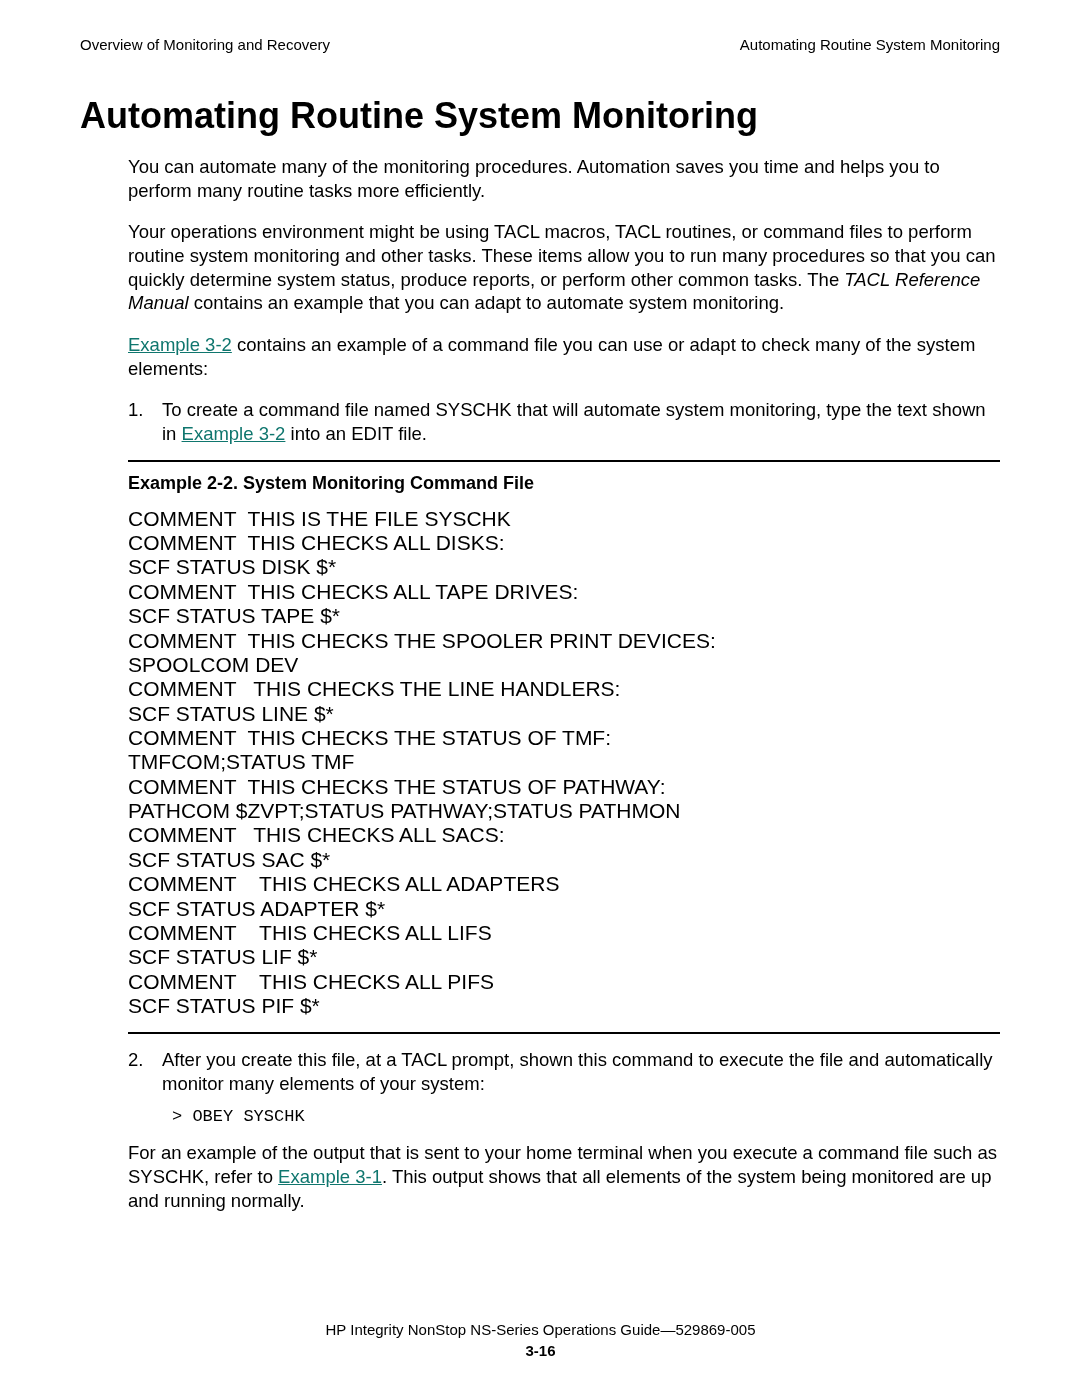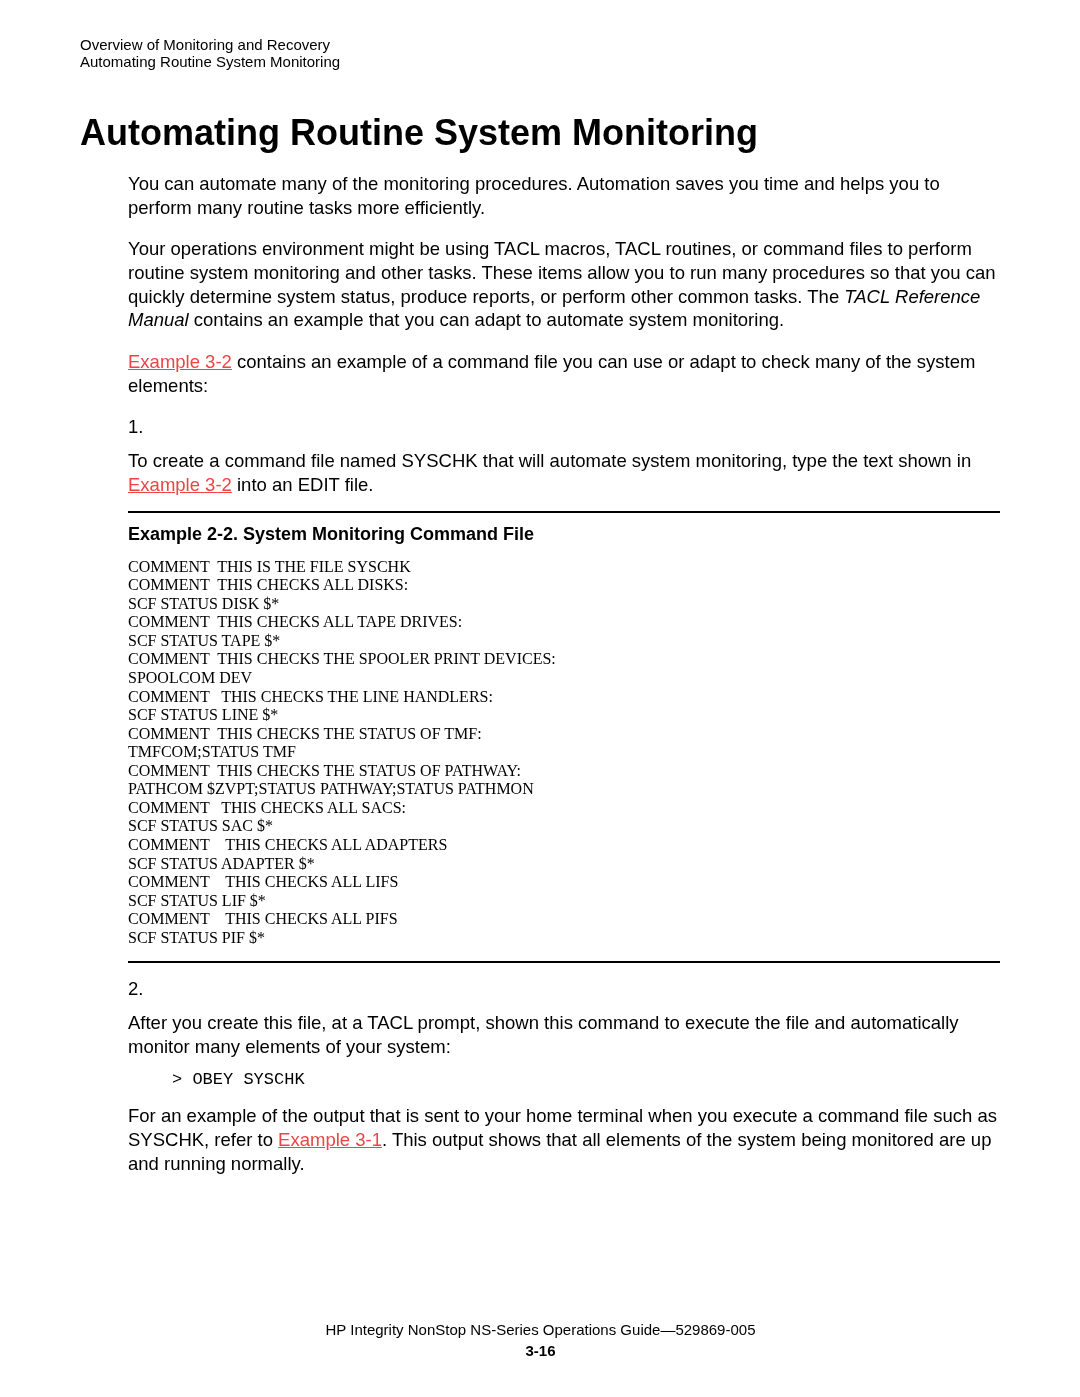--- a/index.html
+++ b/index.html
@@ -1,15 +1,15 @@
 <!DOCTYPE html>
 <html><head>
 <meta charset="utf-8">
 <style>
-  * { box-sizing: border-box; margin: 0; padding: 0; flex-direction: column; }
+  * { box-sizing: border-box; margin: 0; padding: 0; }
   body {
     font-family: Arial, Helvetica, sans-serif;
     background: #fff;
     color: #000;
     width: 1080px;
     height: 1397px;
     position: relative;
     padding: 36px 80px 0 80px;
   }
   .header-row {
@@ -24,29 +24,29 @@
     font-family: Arial, Helvetica, sans-serif;
     margin-bottom: 18px;
   }
   .content {
     margin-left: 48px;
     font-size: 18.5px;
     line-height: 1.28;
   }
   .para { margin-bottom: 18px; }
   .italic { font-style: italic; }
-  .link { color: #ef4444; text-decoration: underline; }
+  .link { color: #0f766e; text-decoration: underline; }
   .ol-item { display: flex; margin-bottom: 10px; }
   .ol-num { width: 34px; flex: 0 0 34px; }
   .ol-text { flex: 1; }
   .hr { border: none; border-top: 2px solid #000; margin: 14px 0 10px 0; }
   .example-title { font-weight: bold; font-size: 18px; margin-bottom: 12px; }
   .pre {
-    font-family: Liberation Serif, serif;
-    font-size: 16px;
+    font-family: Liberation Sans, sans-serif;
+    font-size: 21px;
     white-space: pre;
     line-height: 1.16;
     margin-bottom: 2px;
   }
   .pre2 {
     font-family: "Courier New", Courier, monospace;
     font-size: 17px;
     white-space: pre;
     margin: 6px 0 14px 44px;
   }

